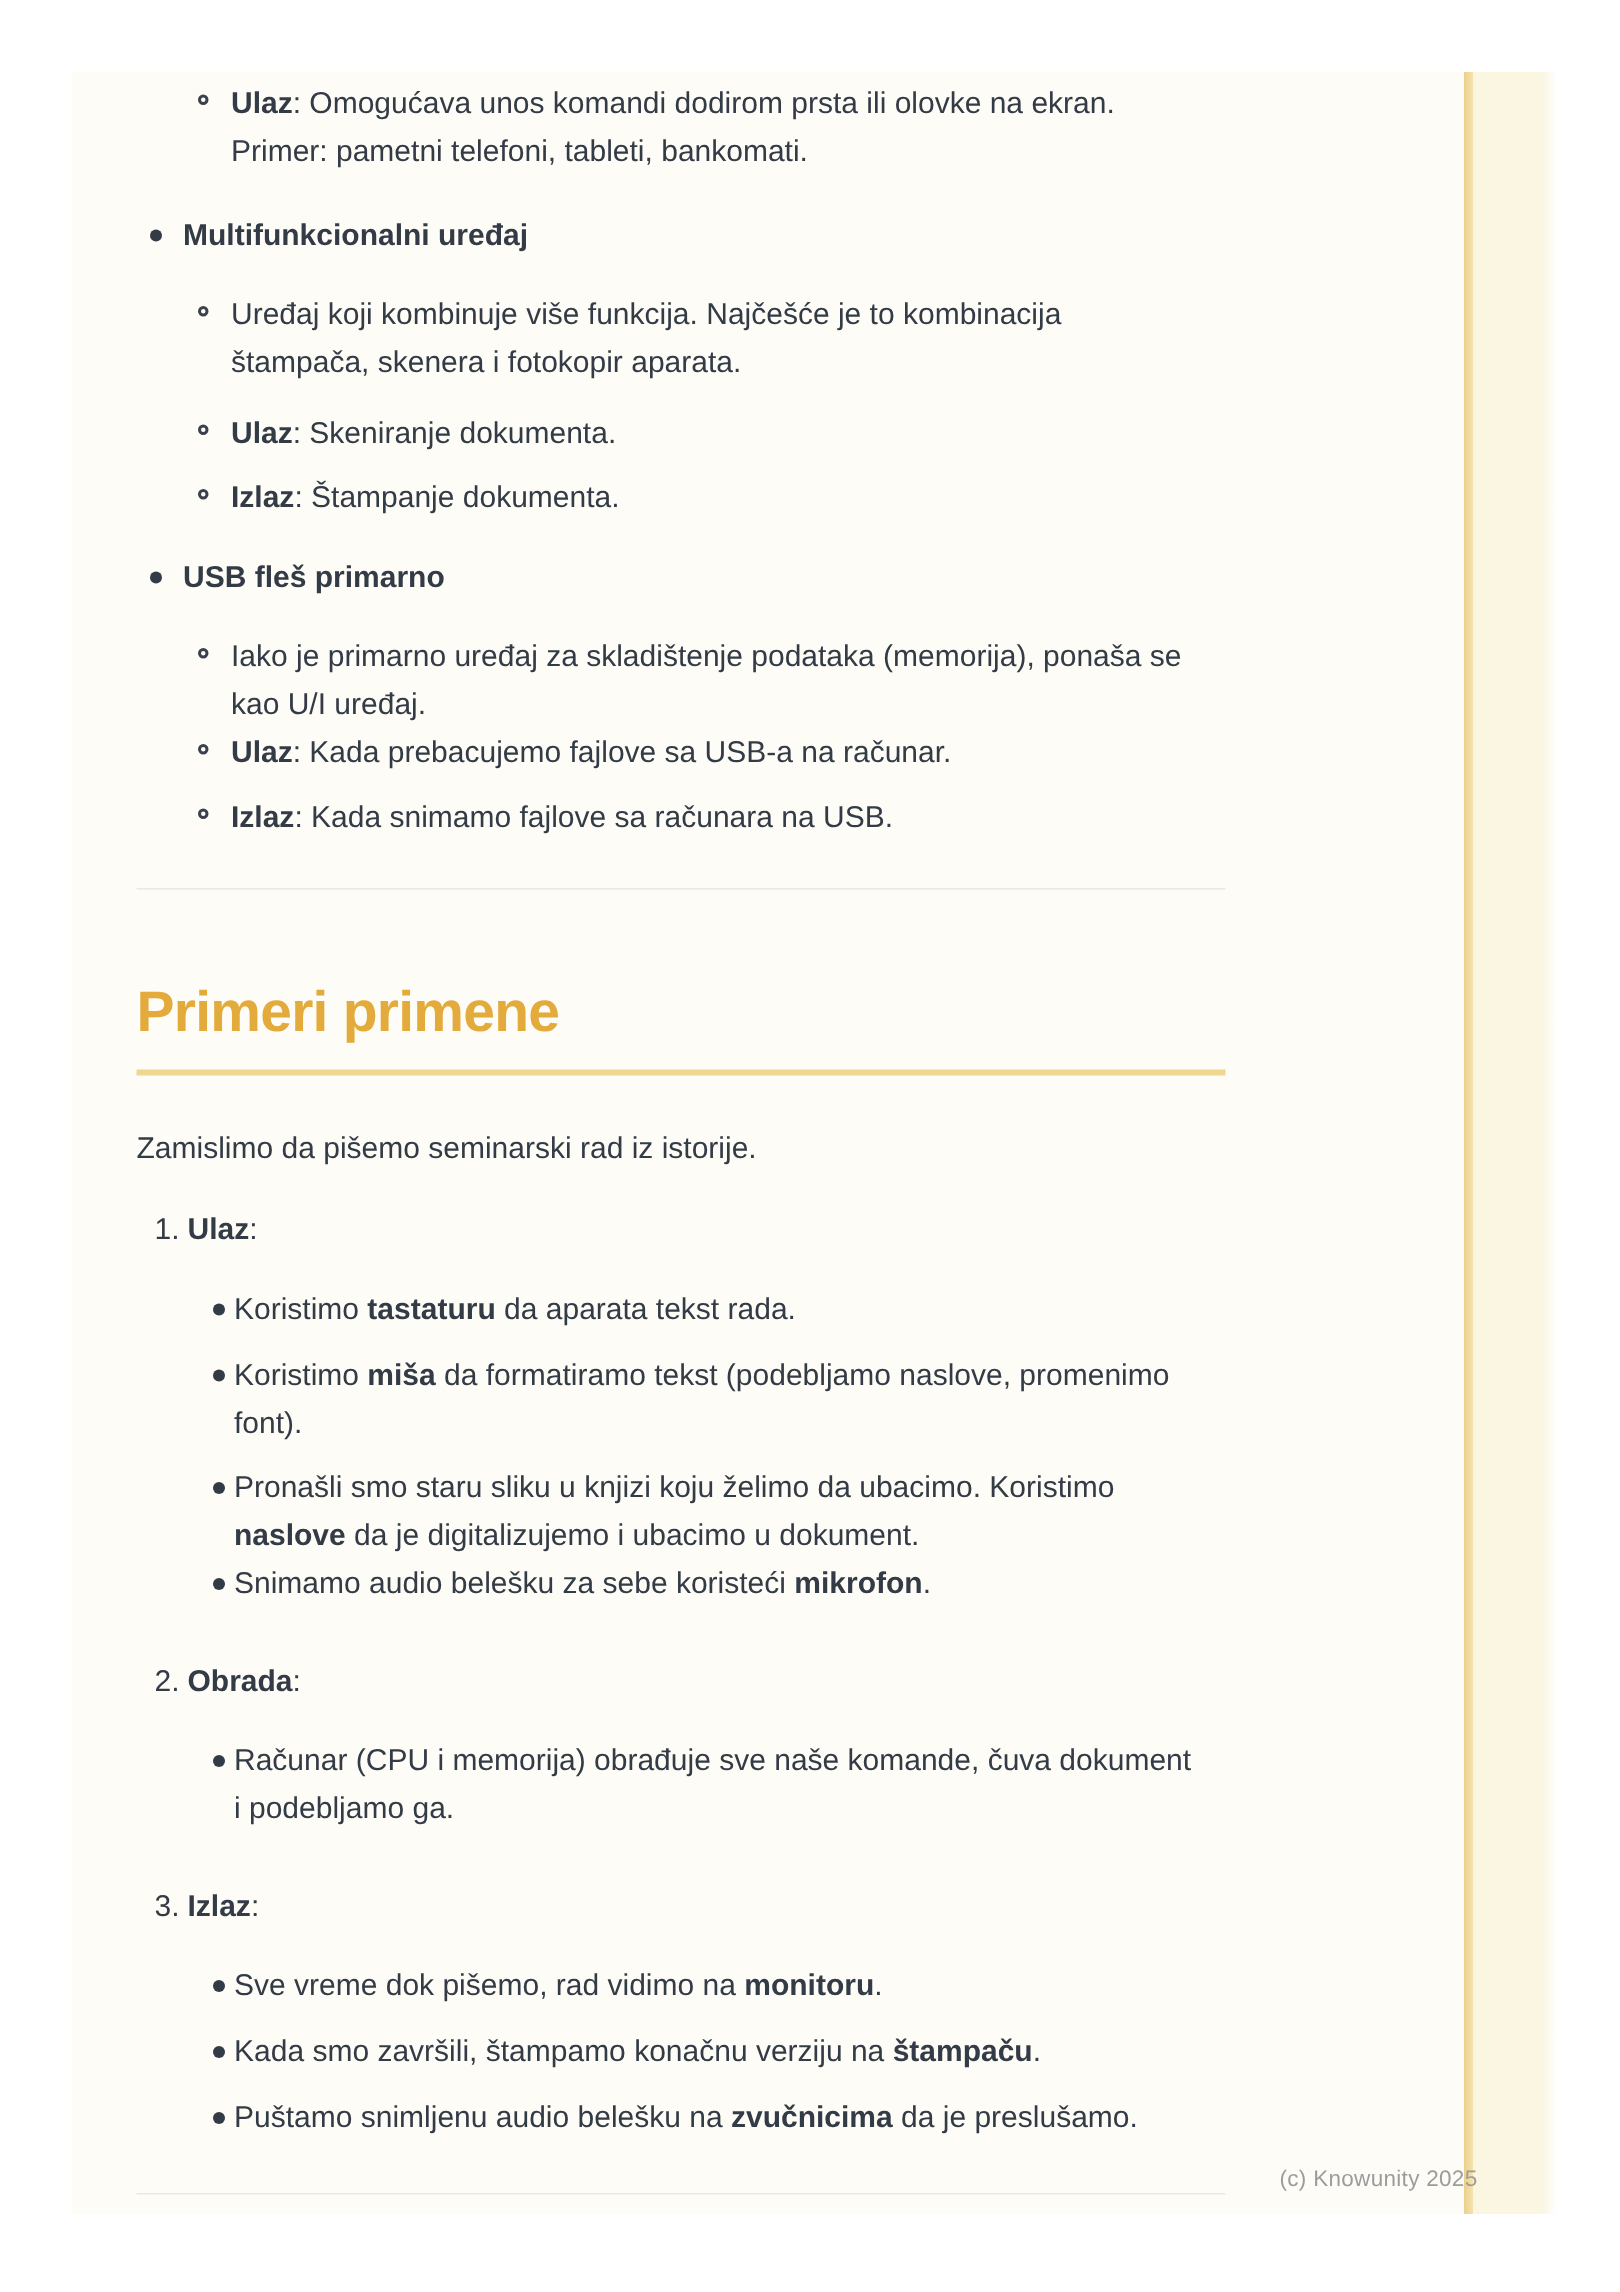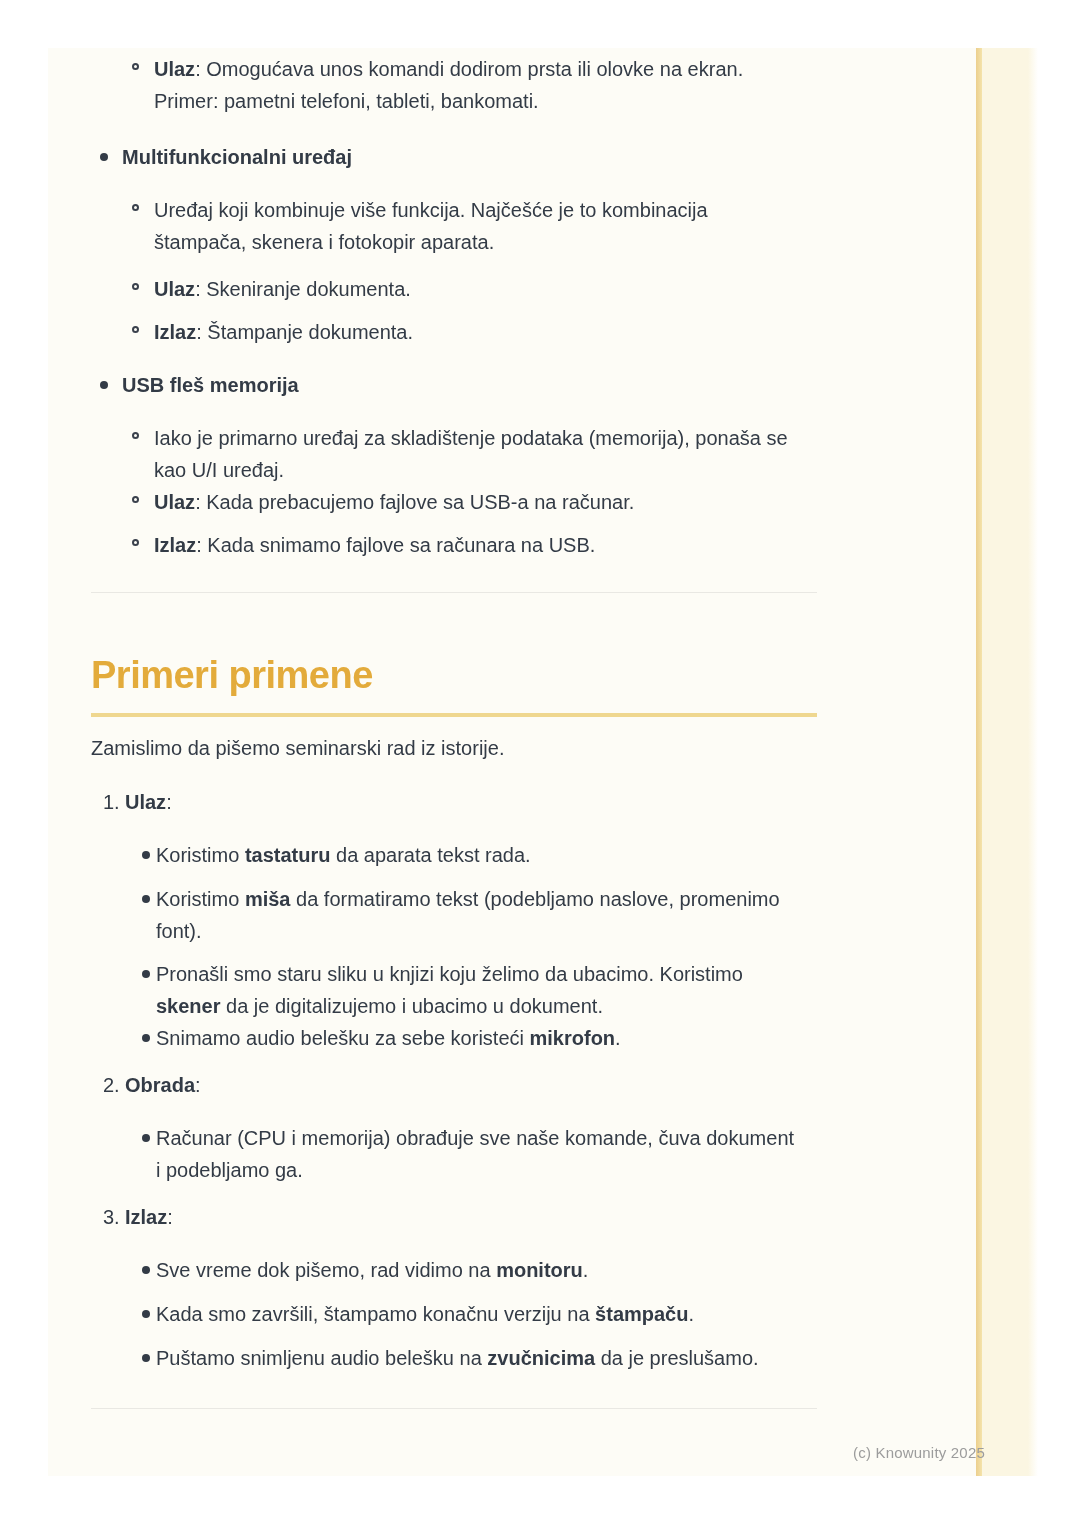--- a/index.html
+++ b/index.html
@@ -59,21 +59,21 @@
   .step-bullets > .li > .dot { left:17px; }
 
   .footer {
     position:absolute; top:1444px; left:853px; z-index:5;
     font-size:15px; line-height:18px; color:#9c9c9c; letter-spacing:0.2px;
   }
 
   
   .mt11{margin-top:11px}.mt12{margin-top:12px}.mt13{}
   .mt15{margin-top:15px}.mt21{margin-top:21px}.mt22{margin-top:22px}
-  .mt23{margin-top:15px}.mt24{margin-top:24px}.mt31{margin-top:31px}
+  .mt23{margin-top:33px}.mt24{margin-top:24px}.mt31{margin-top:31px}
   .mt34{margin-top:34px}
 </style>
 </head>
 <body>
 
 <div class="page">
   <div class="card">
     <div class="content">
 
       <ul class="l2 orphan">
@@ -98,21 +98,21 @@
             </li>
             <li class="li mt11">
               <span class="ring"></span>
               <span class="txt"><span class="seg b">Izlaz</span><span class="seg">: Štampanje dokumenta.</span></span>
             </li>
           </ul>
         </li>
 
         <li class="li mt21">
           <span class="dot"></span>
-          <span class="txt"><span class="seg b">USB fleš memorija</span></span>
+          <span class="txt"><span class="seg b">USB fleš primarno</span></span>
           <ul class="l2 nested mt21">
             <li class="li">
               <span class="ring"></span>
               <span class="txt"><span class="seg">Iako je primarno uređaj za skladištenje podataka (memorija), ponaša se</span><br><span class="seg">kao U/I uređaj.</span></span>
             </li>
             <li class="li mt13">
               <span class="ring"></span>
               <span class="txt"><span class="seg b">Ulaz</span><span class="seg">: Kada prebacujemo fajlove sa USB-a na računar.</span></span>
             </li>
             <li class="li mt11">
@@ -137,21 +137,21 @@
             <li class="li">
               <span class="dot"></span>
               <span class="txt"><span class="seg">Koristimo </span><span class="seg b">tastaturu</span><span class="seg"> da aparata tekst rada.</span></span>
             </li>
             <li class="li mt12">
               <span class="dot"></span>
               <span class="txt"><span class="seg">Koristimo </span><span class="seg b">miša</span><span class="seg"> da formatiramo tekst (podebljamo naslove, promenimo</span><br><span class="seg">font).</span></span>
             </li>
             <li class="li mt11">
               <span class="dot"></span>
-              <span class="txt"><span class="seg">Pronašli smo staru sliku u knjizi koju želimo da ubacimo. Koristimo</span><br><span class="seg b">skener</span><span class="seg"> da je digitalizujemo i ubacimo u dokument.</span></span>
+              <span class="txt"><span class="seg">Pronašli smo staru sliku u knjizi koju želimo da ubacimo. Koristimo</span><br><span class="seg b">naslove</span><span class="seg"> da je digitalizujemo i ubacimo u dokument.</span></span>
             </li>
             <li class="li mt13">
               <span class="dot"></span>
               <span class="txt"><span class="seg">Snimamo audio belešku za sebe koristeći </span><span class="seg b">mikrofon</span><span class="seg">.</span></span>
             </li>
           </ul>
         </li>
 
         <li class="step mt23">
           <span class="num">2.</span>

